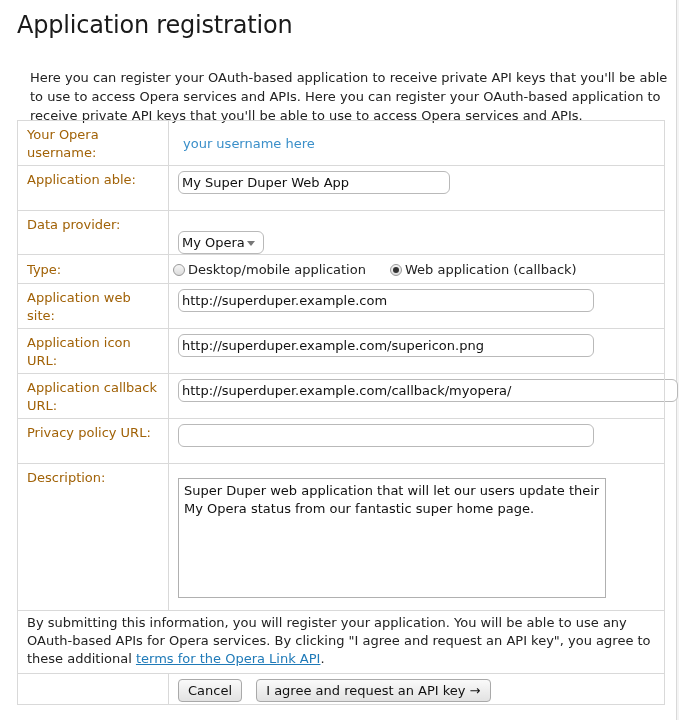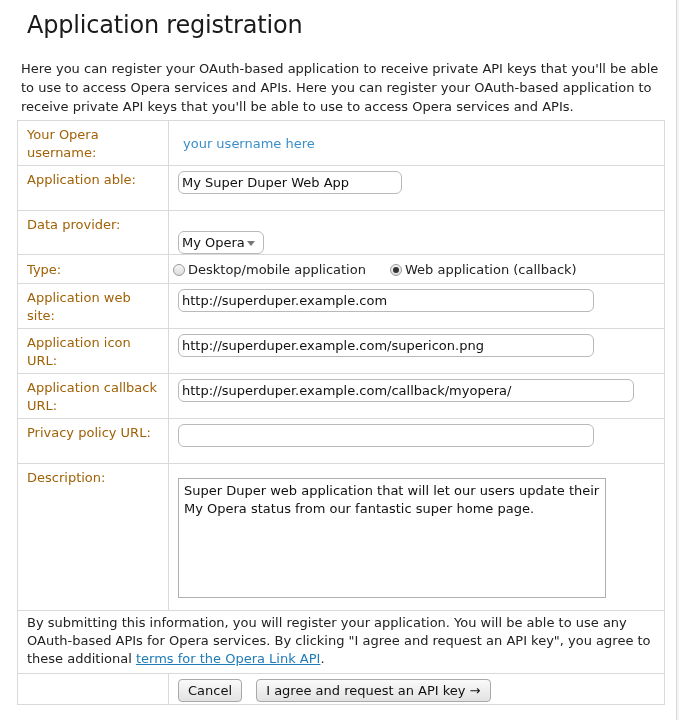--- a/index.html
+++ b/index.html
@@ -5,27 +5,27 @@
     html, body { margin: 0; padding: 0; background: #ffffff; }
     body {
       width: 679px; height: 720px; overflow: hidden; position: relative;
       font-family: "DejaVu Sans", sans-serif; color: #222; font-size: 13px;
     }
     .right-edge {
       position: absolute; top: 0; right: 0; width: 2px; height: 720px;
       border-left: 1px solid #d9d9d9; background: #f4f4f4;
     }
     h1 {
-      margin: 0; position: absolute; left: 27px; top: 11px;
+      margin: 0; position: absolute; left: 17px; top: 11px;
       font-family: "DejaVu Sans", sans-serif; font-weight: normal;
       font-size: 24px; color: #1a1a1a; letter-spacing: -0.2px;
     }
     .intro {
       position: absolute; left: 17px; top: 55px; width: 650px;
-      line-height: 19px; font-size: 13px; color: #222; margin: 4px;
+      line-height: 19px; font-size: 13px; color: #222; margin: 13px;
     }
     table.form {
       position: absolute; left: 17px; top: 120px; width: 648px;
       border-collapse: collapse; table-layout: fixed;
     }
     table.form td {
       border: 1px solid #d9d9d9; vertical-align: top; padding: 0;
       font-size: 13px; line-height: 18px;
     }
     td.lbl { width: 132px; padding: 5px 9px 0 9px !important; color: #a16207; }
@@ -82,21 +82,21 @@
 
 <table class="form">
   <tbody>
       <tr style="height:45px">
     <td class="lbl">Your Opera username:</td>
     <td class="val"><span class="username">your username here</span></td>
   </tr>
   <tr style="height:45px">
     <td class="lbl">Application able:</td>
     <td class="val">
-          <div class="tf" style="width:224px">My Super Duper Web App</div>
+          <div class="tf" style="width:272px">My Super Duper Web App</div>
         </td>
   </tr>
   <tr style="height:31px">
     <td class="lbl">Data provider:</td>
     <td class="val">
       <div class="select">
         <span>My Opera</span>
         <span class="arrow"></span>
       </div>
     </td>
@@ -124,21 +124,21 @@
   </tr>
   <tr style="height:45px">
     <td class="lbl">Application icon URL:</td>
     <td class="val">
           <div class="tf" style="width:416px">http://superduper.example.com/supericon.png</div>
         </td>
   </tr>
   <tr style="height:45px">
     <td class="lbl">Application callback URL:</td>
     <td class="val">
-          <div class="tf" style="width:456px">http://superduper.example.com/callback/myopera/</div>
+          <div class="tf" style="width:500px">http://superduper.example.com/callback/myopera/</div>
         </td>
   </tr>
   <tr style="height:45px">
     <td class="lbl">Privacy policy URL:</td>
     <td class="val">
           <div class="tf" style="width:416px"></div>
         </td>
   </tr>
   <tr style="height:147px">
     <td class="lbl">Description:</td>

